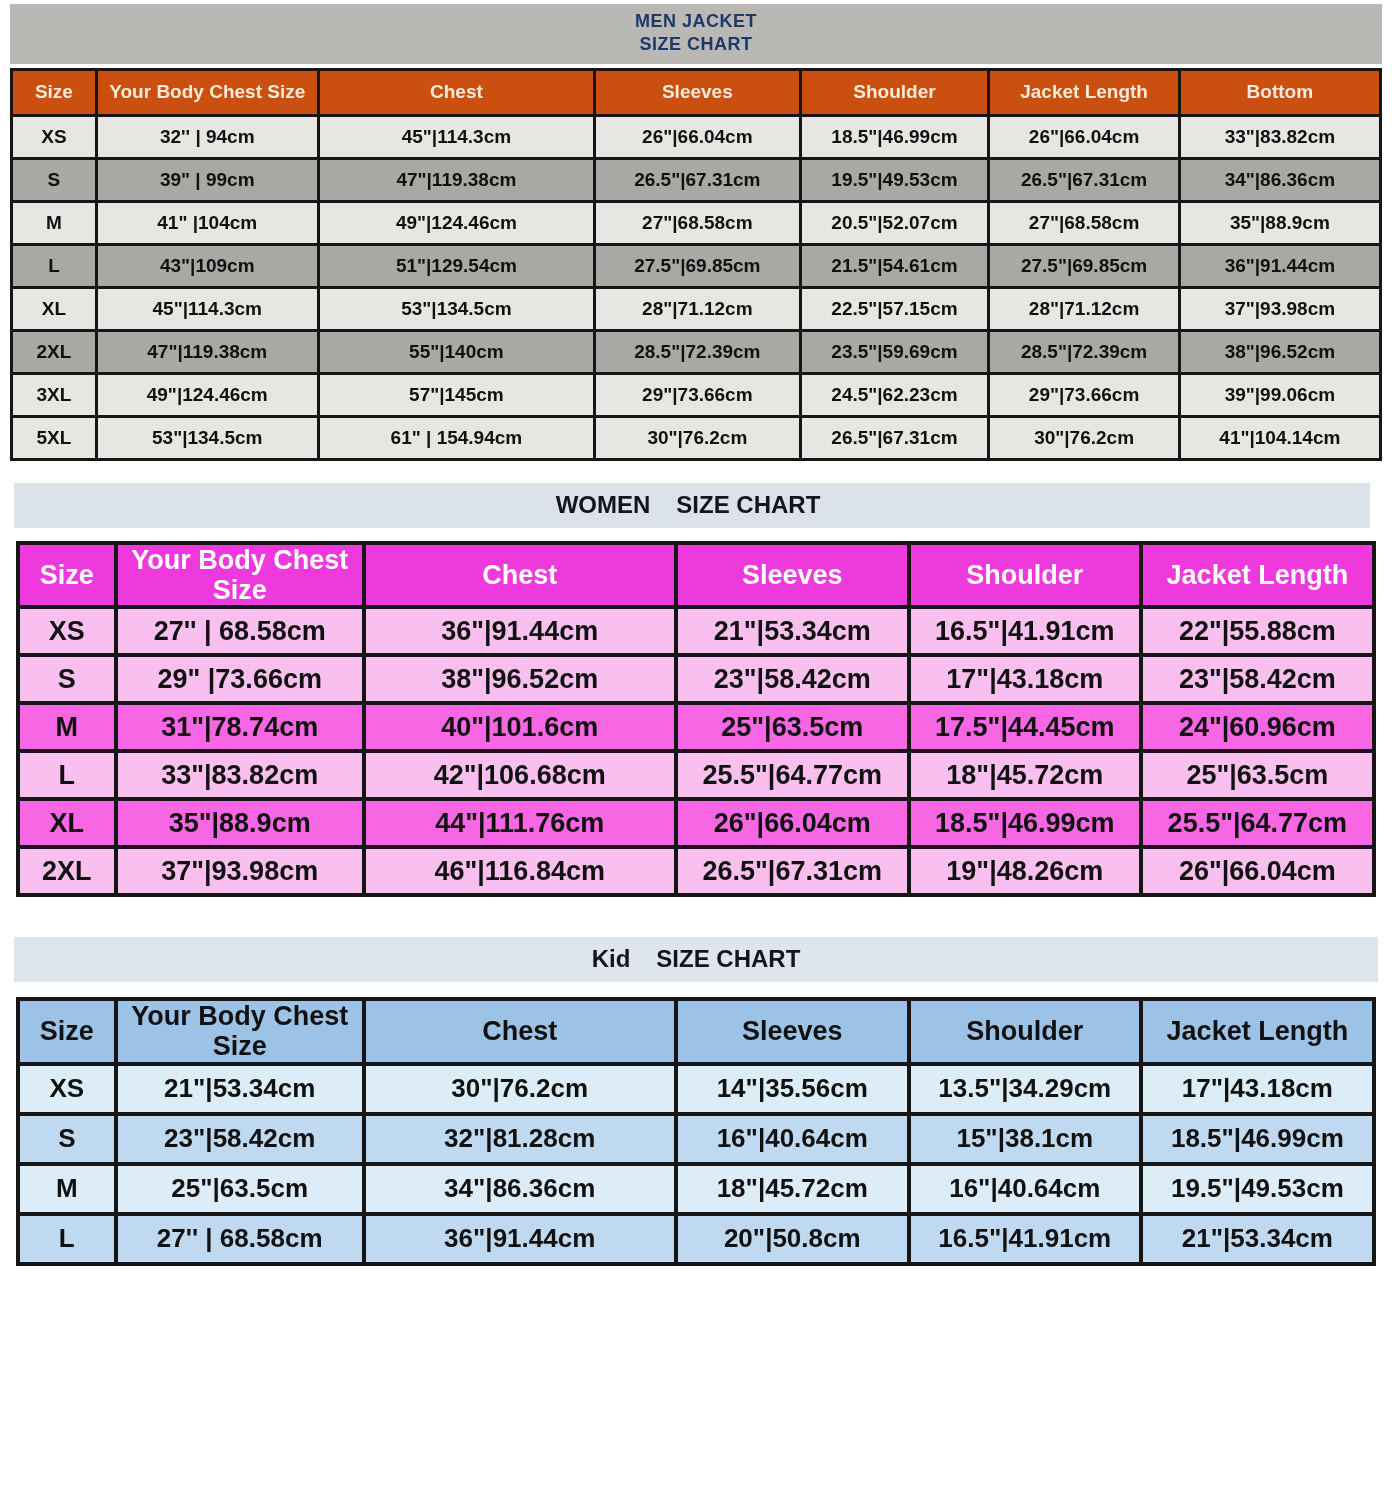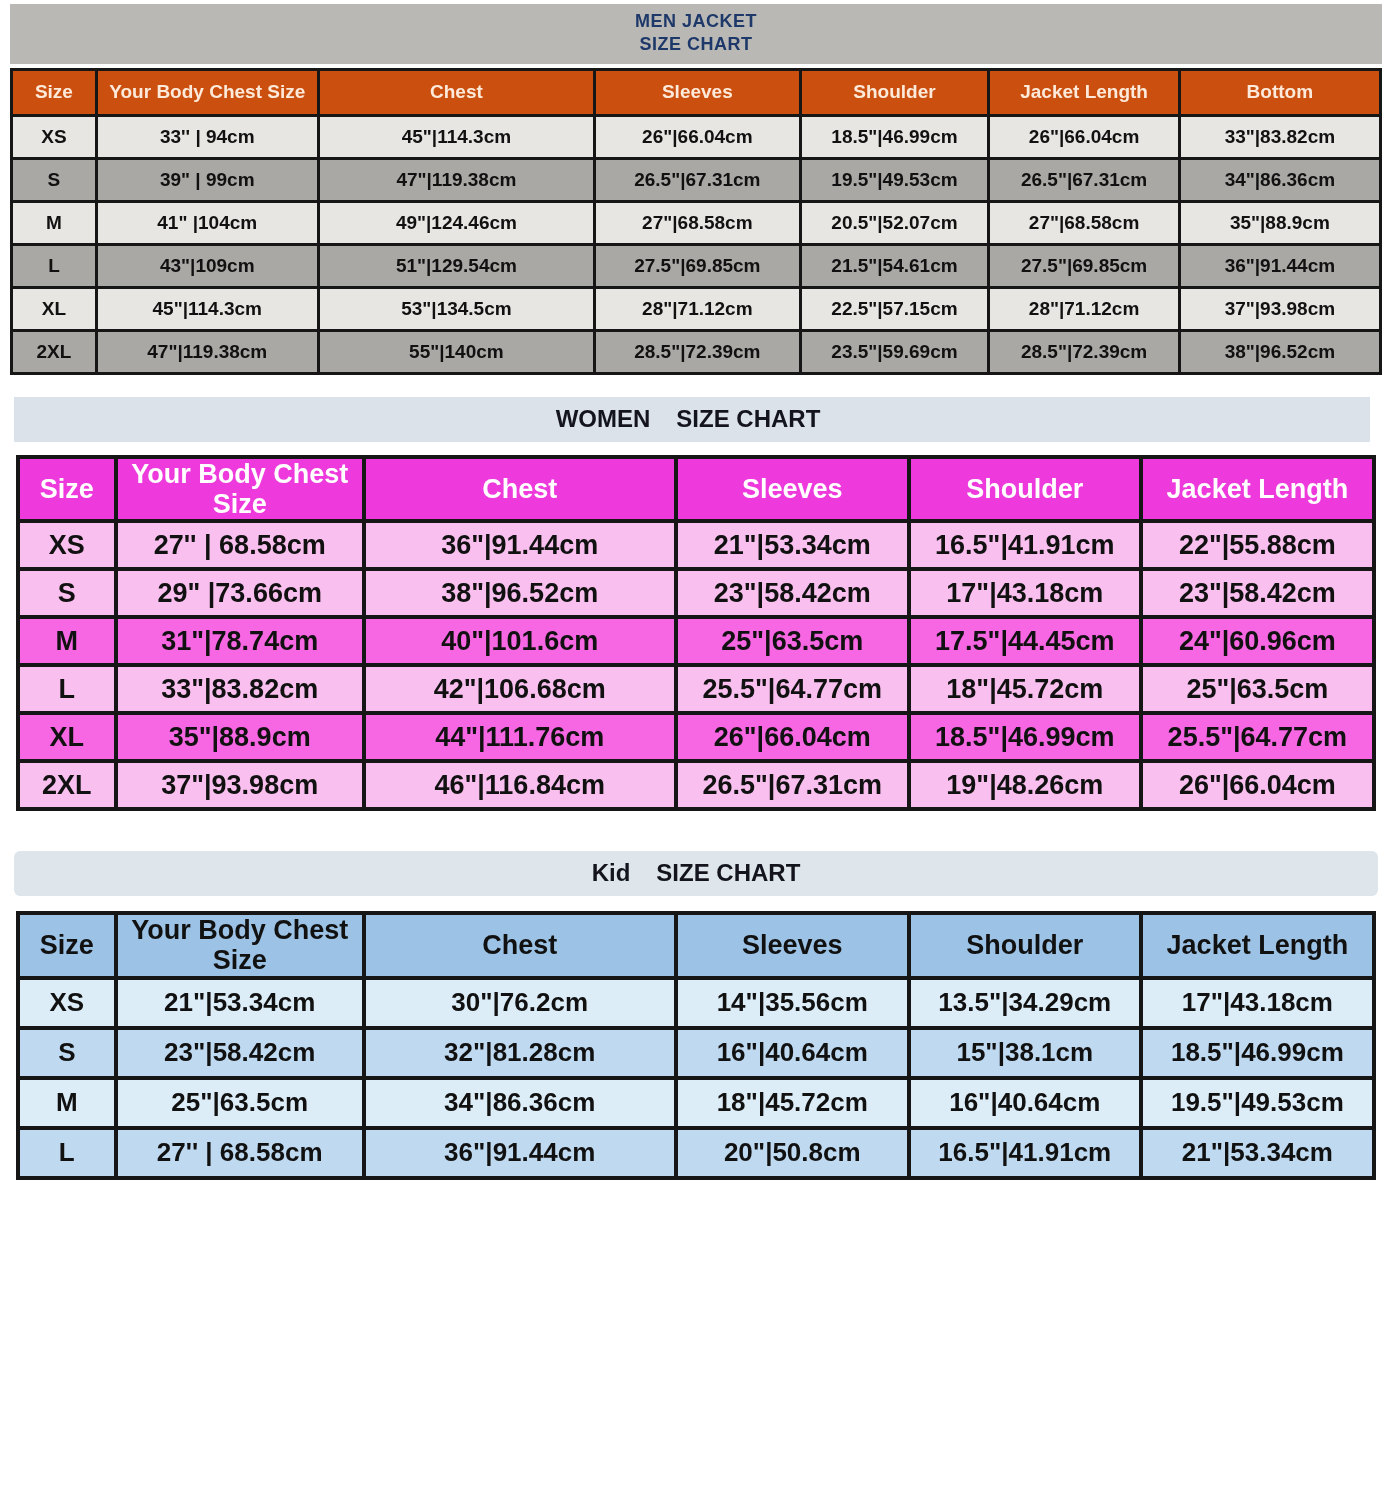--- a/index.html
+++ b/index.html
@@ -69,21 +69,20 @@
   .women tr.shade-b td{background:#f766e3;}
 
   
   .kid{margin-top:40px;}
   .kid .titlebar{
     background:#dee5eb;
     color:#14141e;
     font-size:24px;
     padding:8px 0 9px 0;
     margin:0 6px 15px 6px;
-    border-radius:6px;
   }
   .kid table{margin:0 8px;width:calc(100% - 16px);}
   .kid th,.kid td{border-width:4px;}
   .kid th{
     background:#9cc3e5;
     color:#111111;
     font-size:27px;
     height:56px;
     line-height:1.12;
   }
@@ -111,21 +110,21 @@
             <th style="width: 20.2%;">Chest</th>
             <th style="width: 15%;">Sleeves</th>
             <th style="width: 13.8%;">Shoulder</th>
             <th style="width: 13.9%;">Jacket Length</th>
             <th style="width: 14.7%; margin-left: 40px;">Bottom</th>
           </tr>
         </thead>
       <tbody>
           <tr class="shade-a">
             <td>XS</td>
-            <td>33'' | 94cm</td>
+            <td>32'' | 94cm</td>
             <td>45"|114.3cm</td>
             <td>26"|66.04cm</td>
             <td>18.5"|46.99cm</td>
             <td>26"|66.04cm</td>
             <td>33"|83.82cm</td>
           </tr>
           <tr class="shade-b">
             <td>S</td>
             <td>39" | 99cm</td>
             <td>47"|119.38cm</td>
@@ -162,20 +161,38 @@
             <td>37"|93.98cm</td>
           </tr>
           <tr class="shade-b">
             <td>2XL</td>
             <td>47"|119.38cm</td>
             <td>55"|140cm</td>
             <td>28.5"|72.39cm</td>
             <td>23.5"|59.69cm</td>
             <td>28.5"|72.39cm</td>
             <td>38"|96.52cm</td>
+          </tr>
+          <tr class="shade-a">
+            <td>3XL</td>
+            <td>49"|124.46cm</td>
+            <td>57"|145cm</td>
+            <td>29"|73.66cm</td>
+            <td>24.5"|62.23cm</td>
+            <td>29"|73.66cm</td>
+            <td>39"|99.06cm</td>
+          </tr>
+          <tr class="shade-a">
+            <td>5XL</td>
+            <td>53"|134.5cm</td>
+            <td>61" | 154.94cm</td>
+            <td>30"|76.2cm</td>
+            <td>26.5"|67.31cm</td>
+            <td>30"|76.2cm</td>
+            <td>41"|104.14cm</td>
           </tr>
         </tbody>
     </table>
   </section>
 
   <section class="chart women">
     <div class="titlebar">
       <span>WOMEN</span><span class="title-gap"></span><span>SIZE CHART</span>
     </div>
     <table>

